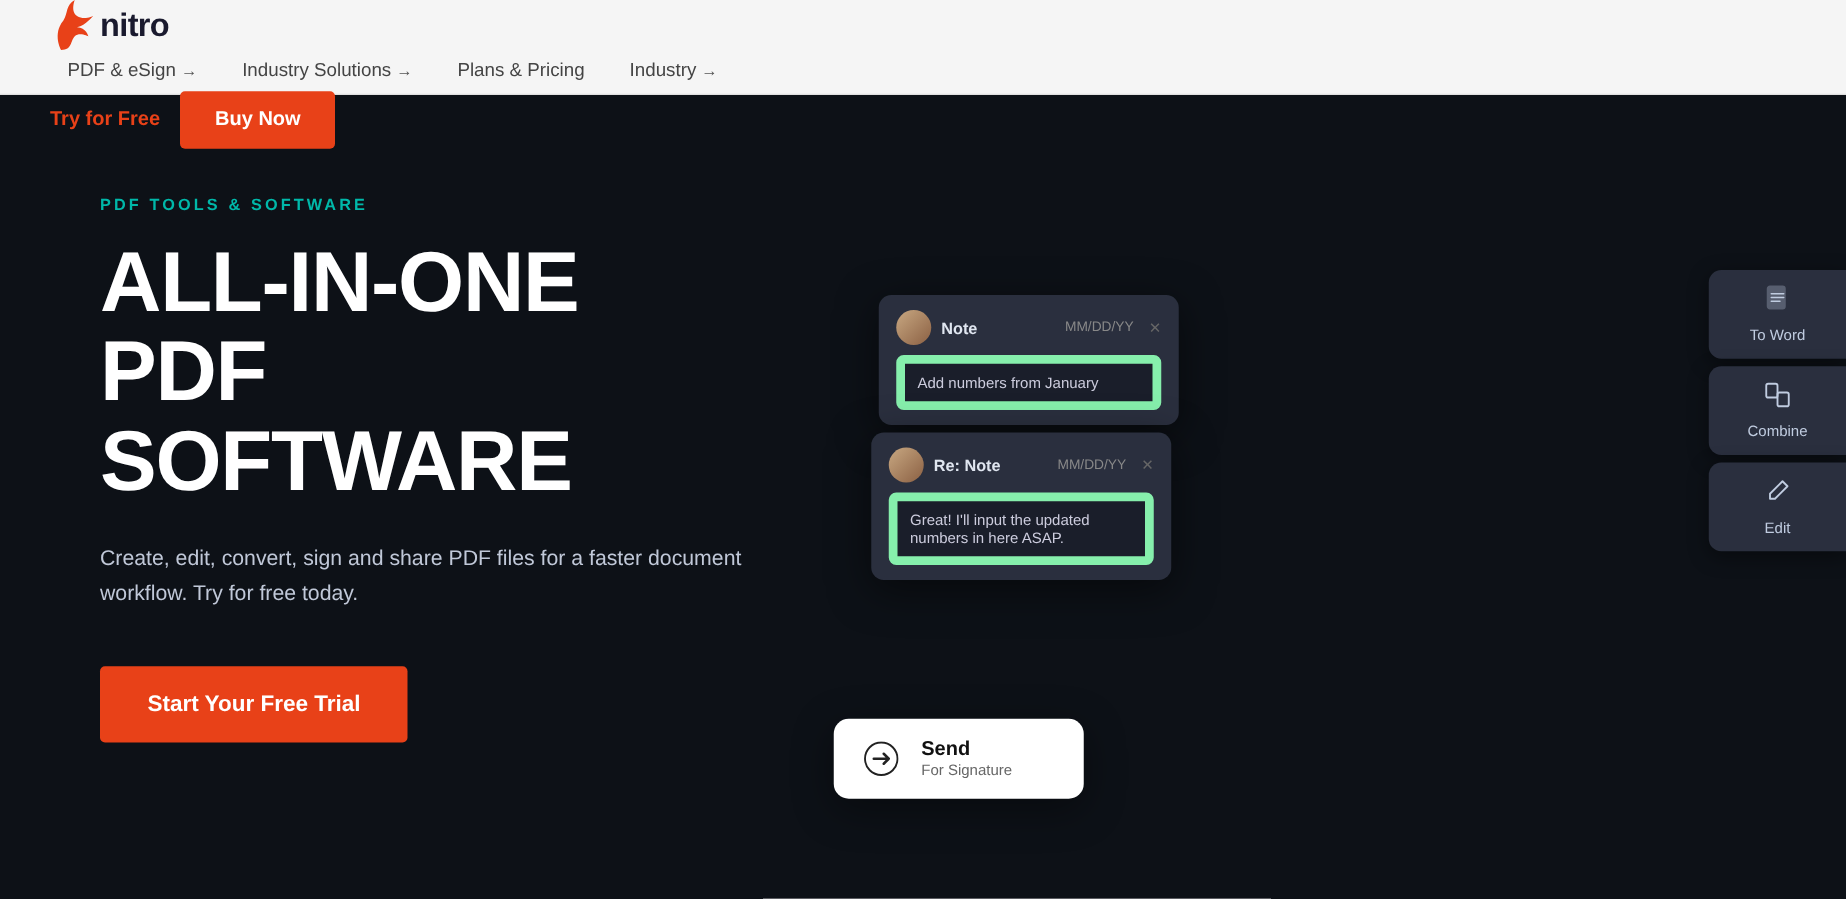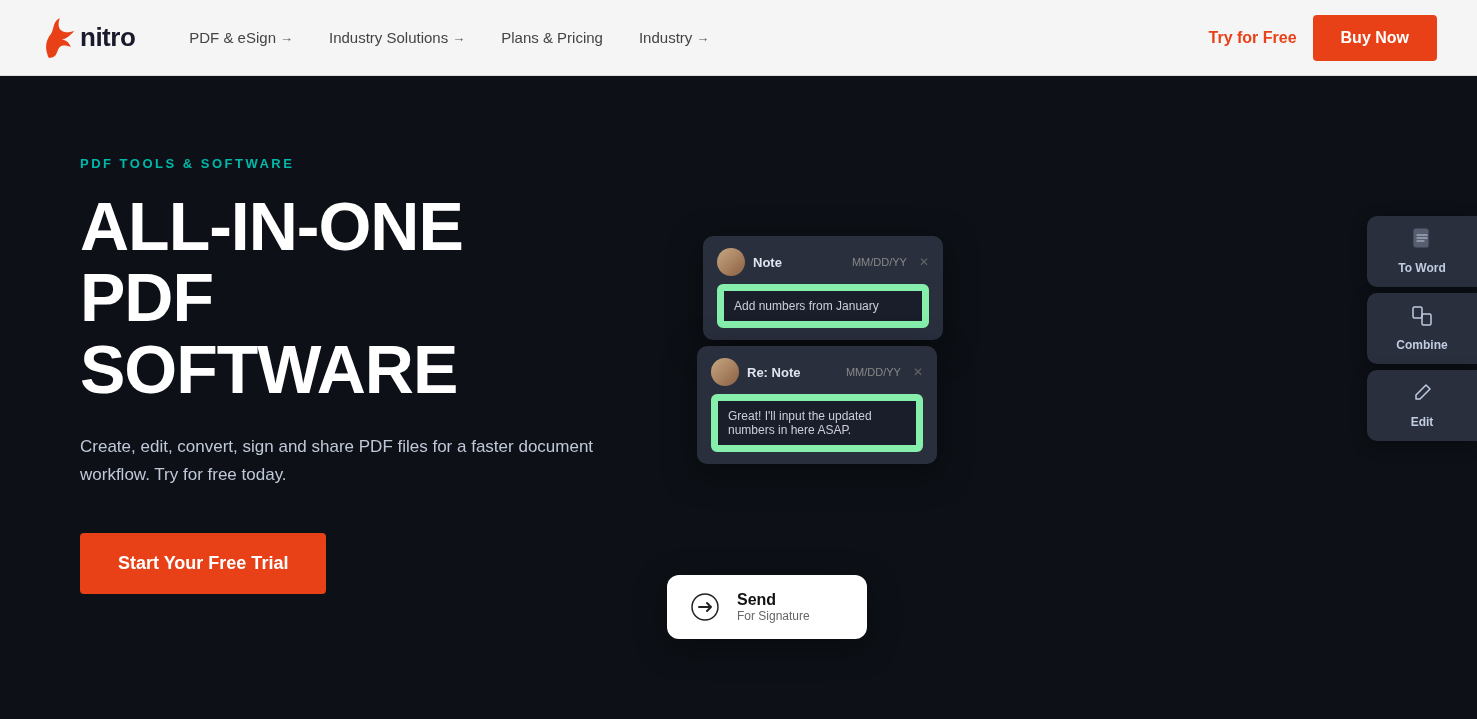--- a/index.html
+++ b/index.html
@@ -1,27 +1,28 @@
 <!DOCTYPE html>
 <html><head>
   <meta charset="utf-8">
   <style>
     * { margin: 0; padding: 0; box-sizing: border-box; }
     body { font-family: -apple-system, BlinkMacSystemFont, 'Segoe UI', Arial, sans-serif; width: 1477px; overflow-x: hidden; }
 
     
     .navbar {
       display: flex;
-      align-items: center;
+      align-items: flex-start;
       background: #f5f5f5;
       height: 76px;
       padding: 0 40px;
       border-bottom: 1px solid #e0e0e0;
       position: relative;
       z-index: 10;
+      flex-direction: column;
     }
     .logo-area {
       display: flex;
       align-items: center;
       gap: 4px;
       text-decoration: none;
       margin-right: 40px;
     }
     .logo-icon {
       width: 36px;
@@ -301,21 +302,21 @@
       gap: 6px;
       box-shadow: 0 4px 16px rgba(0,0,0,0.4);
     }
     .pill-icon {
       font-size: 18px;
       color: #c0cce0;
     }
     .pill-label {
       font-size: 12px;
       color: #c0cce0;
-      font-weight: 700;
+      font-weight: 400;
     }
   </style>
 </head>
 <body>
 
 <nav class="navbar">
   <a class="logo-area">
 
     <svg class="logo-icon" viewBox="0 0 36 44" fill="none" xmlns="http://www.w3.org/2000/svg">
       <path d="M8 44 C8 44 0 30 10 18 C14 12 12 4 20 0 C20 0 16 10 22 14 C28 18 36 14 36 14 C36 14 30 22 22 24 C30 24 32 32 32 32 C32 32 24 28 20 32 C16 36 18 44 8 44Z" fill="#e84118"></path>

